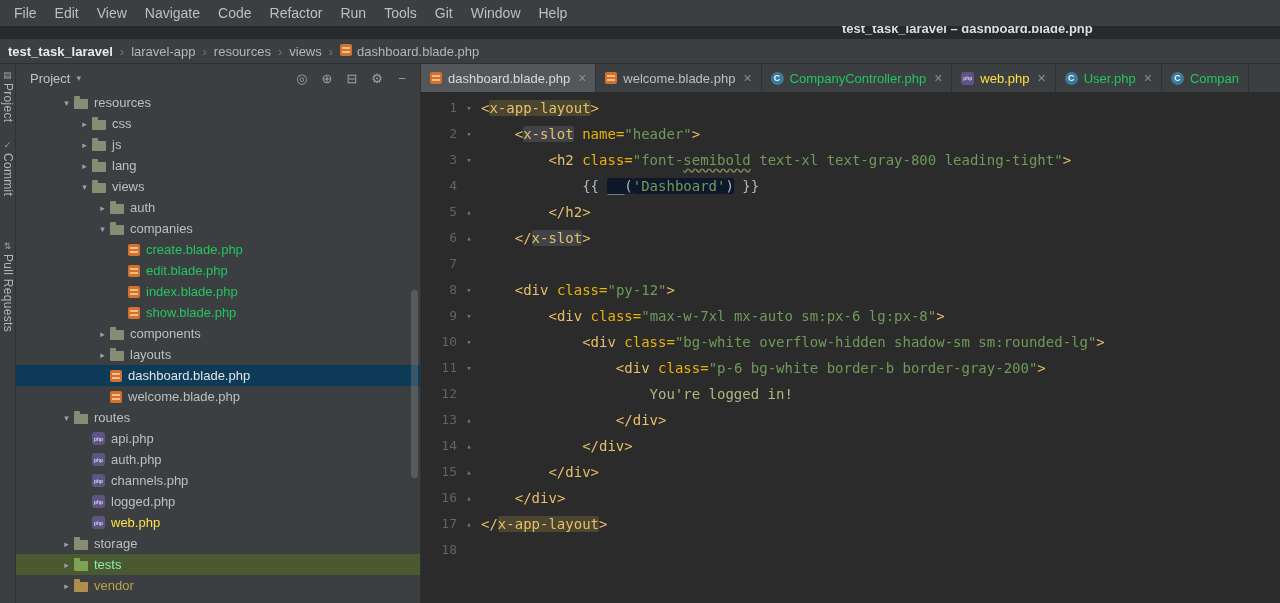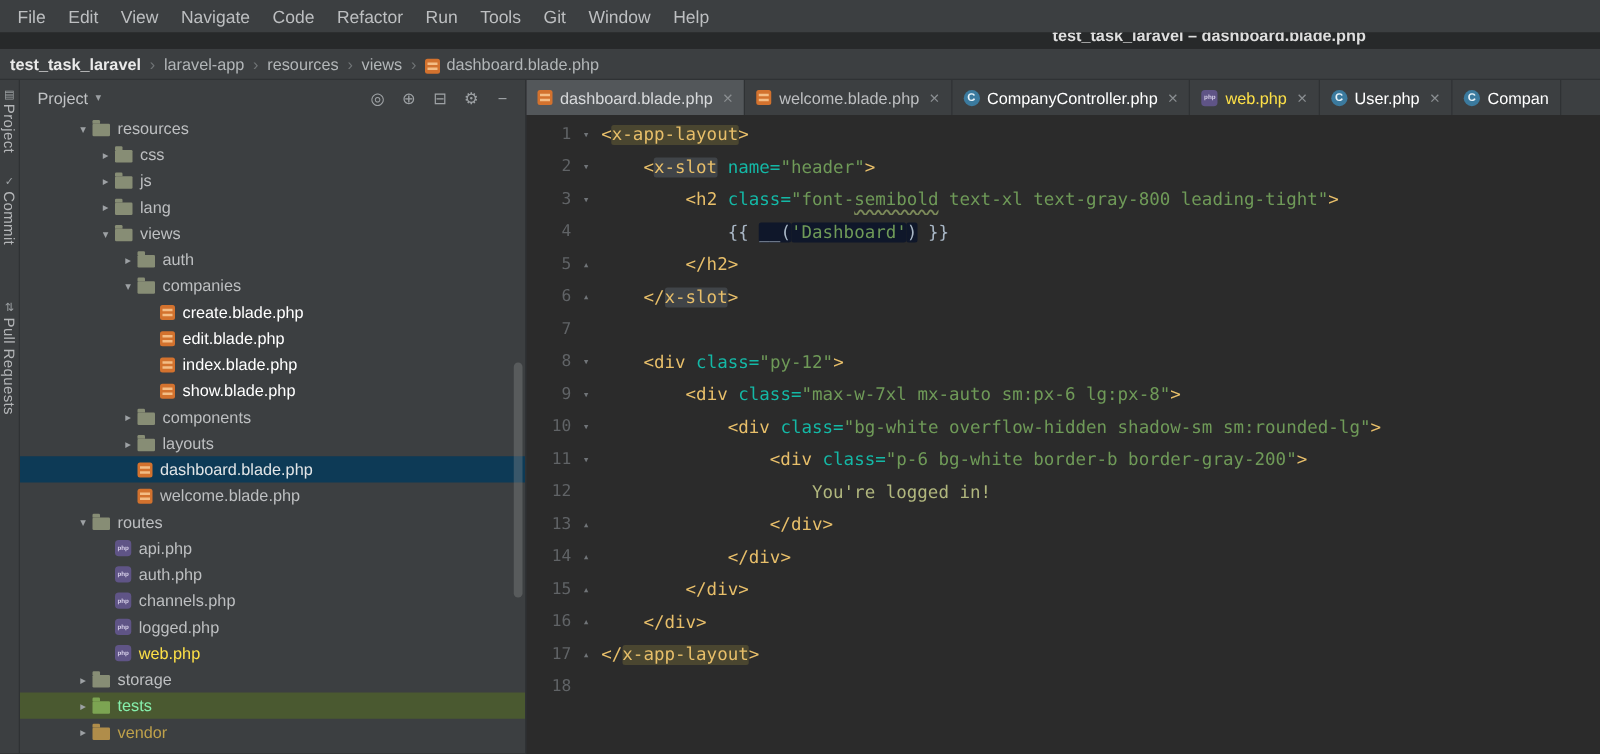--- a/index.html
+++ b/index.html
@@ -10,21 +10,21 @@
   #titlebar{height:13px;background:#27292a;position:relative;overflow:hidden}
   #title-text{position:absolute;top:-5px;left:842px;font-size:13px;font-weight:bold;color:#dedede;white-space:nowrap}
 
   
   #menubar{height:26px;background:#3c3f41;display:flex;align-items:center;padding-left:5px;font-size:14px;color:#bdbfc1}
   .menu-item{padding:0 9px;line-height:26px}
 
   
   #breadcrumbs{height:24px;background:#3c3f41;border-bottom:1px solid #2f3234;display:flex;align-items:center;
                padding-left:6px;font-size:13px;color:#b2b6b8;white-space:nowrap}
-  .crumb{display:flex;align-items:flex-end;gap:5px;padding:0 2px}
+  .crumb{display:flex;align-items:flex-start;gap:5px;padding:0 2px}
   .crumb-root .crumb-label{font-weight:bold;color:#eaeaea}
   .crumb-sep{color:#707476;margin:0 5px}
 
   
   #main{display:flex;height:539px}
 
   
   #stripe{width:15px;background:#3c3f41;border-right:1px solid #2f3234;display:flex;flex-direction:column;
           align-items:center;padding-top:6px;flex:none}
   .stripe-item{display:flex;flex-direction:column;align-items:center;margin-bottom:18px}
@@ -39,21 +39,21 @@
   #panel-icons{margin-left:auto;display:flex;align-items:center;gap:9px}
   .panel-icon{font-size:13px;color:#9da1a4;width:16px;text-align:center}
 
   .tree-row{height:21px;display:flex;align-items:center;font-size:13px;white-space:nowrap}
   .chev{width:15px;flex:none;text-align:center;font-size:9px;color:#9da1a4}
   .tree-row.selected{background:#0d3a56}
   .tree-row.row-tests{background:#4a5930}
   .tree-row .icon-folder,.tree-row .icon-blade,.tree-row .icon-php,.tree-row .icon-class{margin-right:6px}
 
   .t-default{color:#bdbfc1}
-  .t-added{color:#ffffff}
+  .t-added{color:#22c55e}
   .t-modified{color:#fde047}
   .t-excluded{color:#bfa14b}
   .t-selected{color:#e2e5e7}
   .t-tests{color:#86efac}
   .t-active{color:#d8dadc}
 
   
   .icon-folder{width:14px;height:10px;background:#878d75;border-radius:1px;position:relative;flex:none;margin-top:2px;display:inline-block}
   .icon-folder::before{content:"";position:absolute;top:-3px;left:0;width:6px;height:3px;background:inherit;border-radius:1px 1px 0 0}
   .folder-tests{background:#7ca452}
@@ -80,21 +80,21 @@
   .tab-label{white-space:nowrap}
   .tab-close{color:#8a8e91;font-size:14px;margin-left:2px}
 
   #editor-lines{flex:1;padding-top:3px;font-family:"DejaVu Sans Mono",monospace;font-size:14px;overflow:hidden}
   .code-line{display:flex;height:26px;line-height:26px;white-space:pre}
   .ln{width:36px;flex:none;text-align:right;color:#606366;font-size:13px}
   .fold{width:24px;flex:none;text-align:center;color:#707478;font-size:9px}
   .code{flex:1;min-width:0}
 
   .c-tag{color:#e8bf6a}
-  .c-attr{color:#14b8a6}
+  .c-attr{color:#eab308}
   .c-str{color:#6f9a58}
   .c-plain{color:#a9b7c6}
   .c-text{color:#b1b77e}
   .h-m1{background:#4a4630;border-radius:2px}
   .h-m2{background:#404448;border-radius:2px}
   .h-m3{background:#0f172a;border-radius:2px}
   .sq{text-decoration-line:underline;text-decoration-style:wavy;text-decoration-color:#7c8a5a;text-underline-offset:3px}
 </style>
 </head>
 <body>

